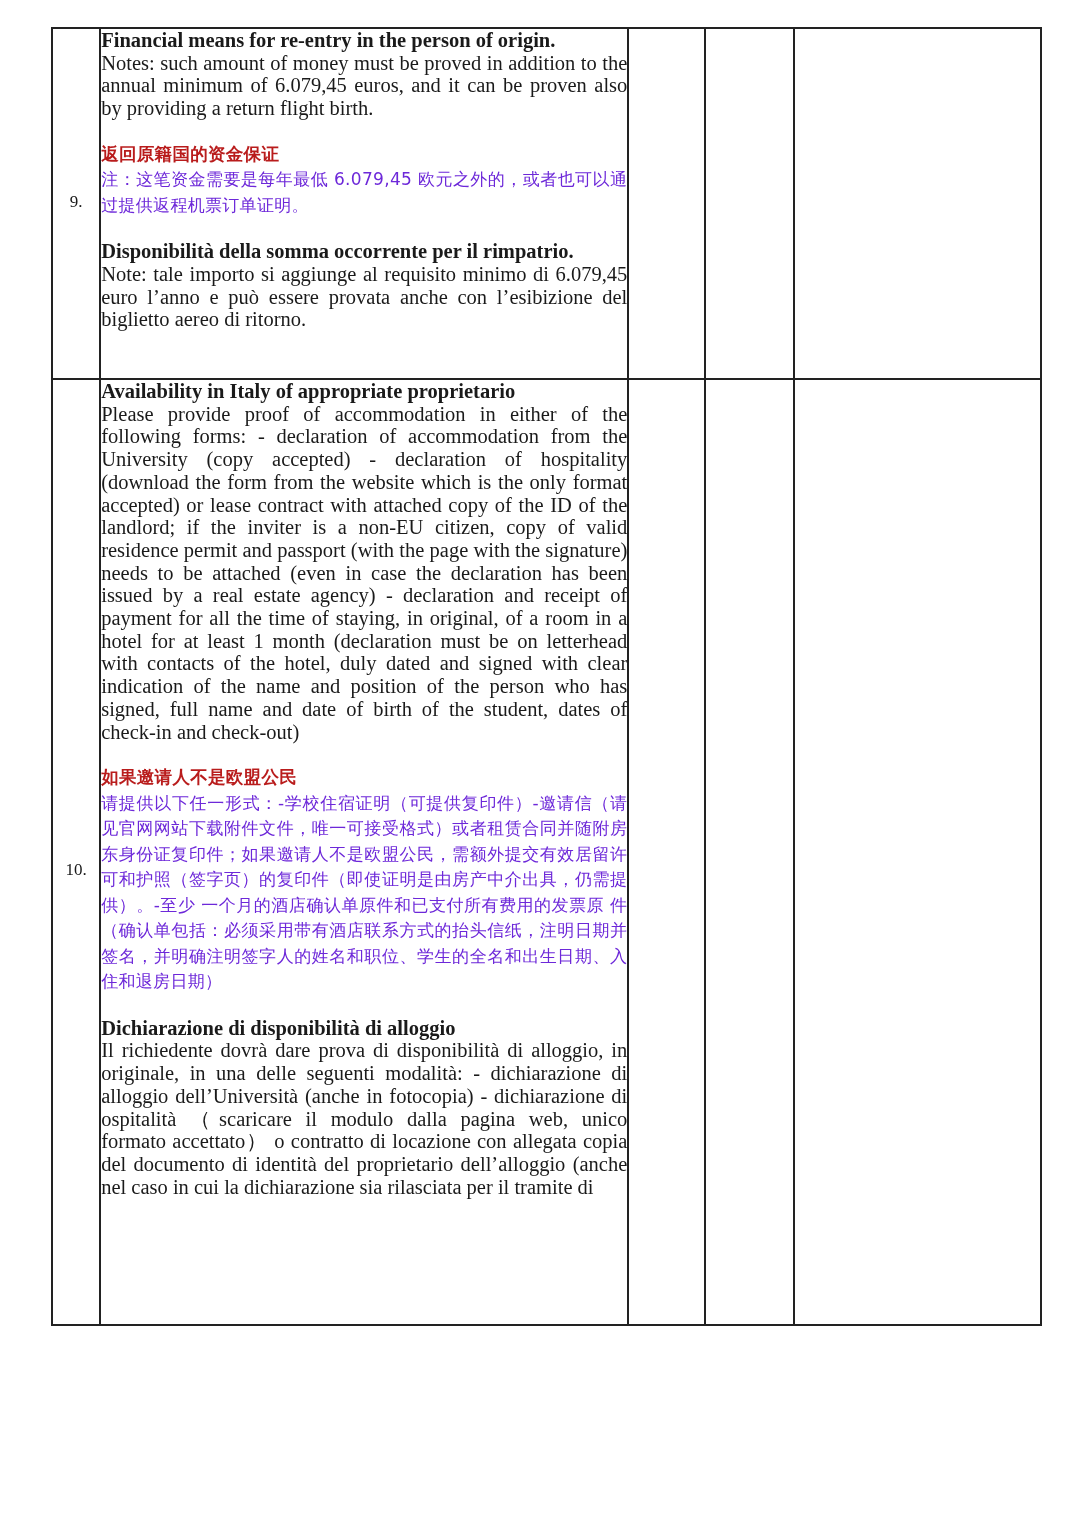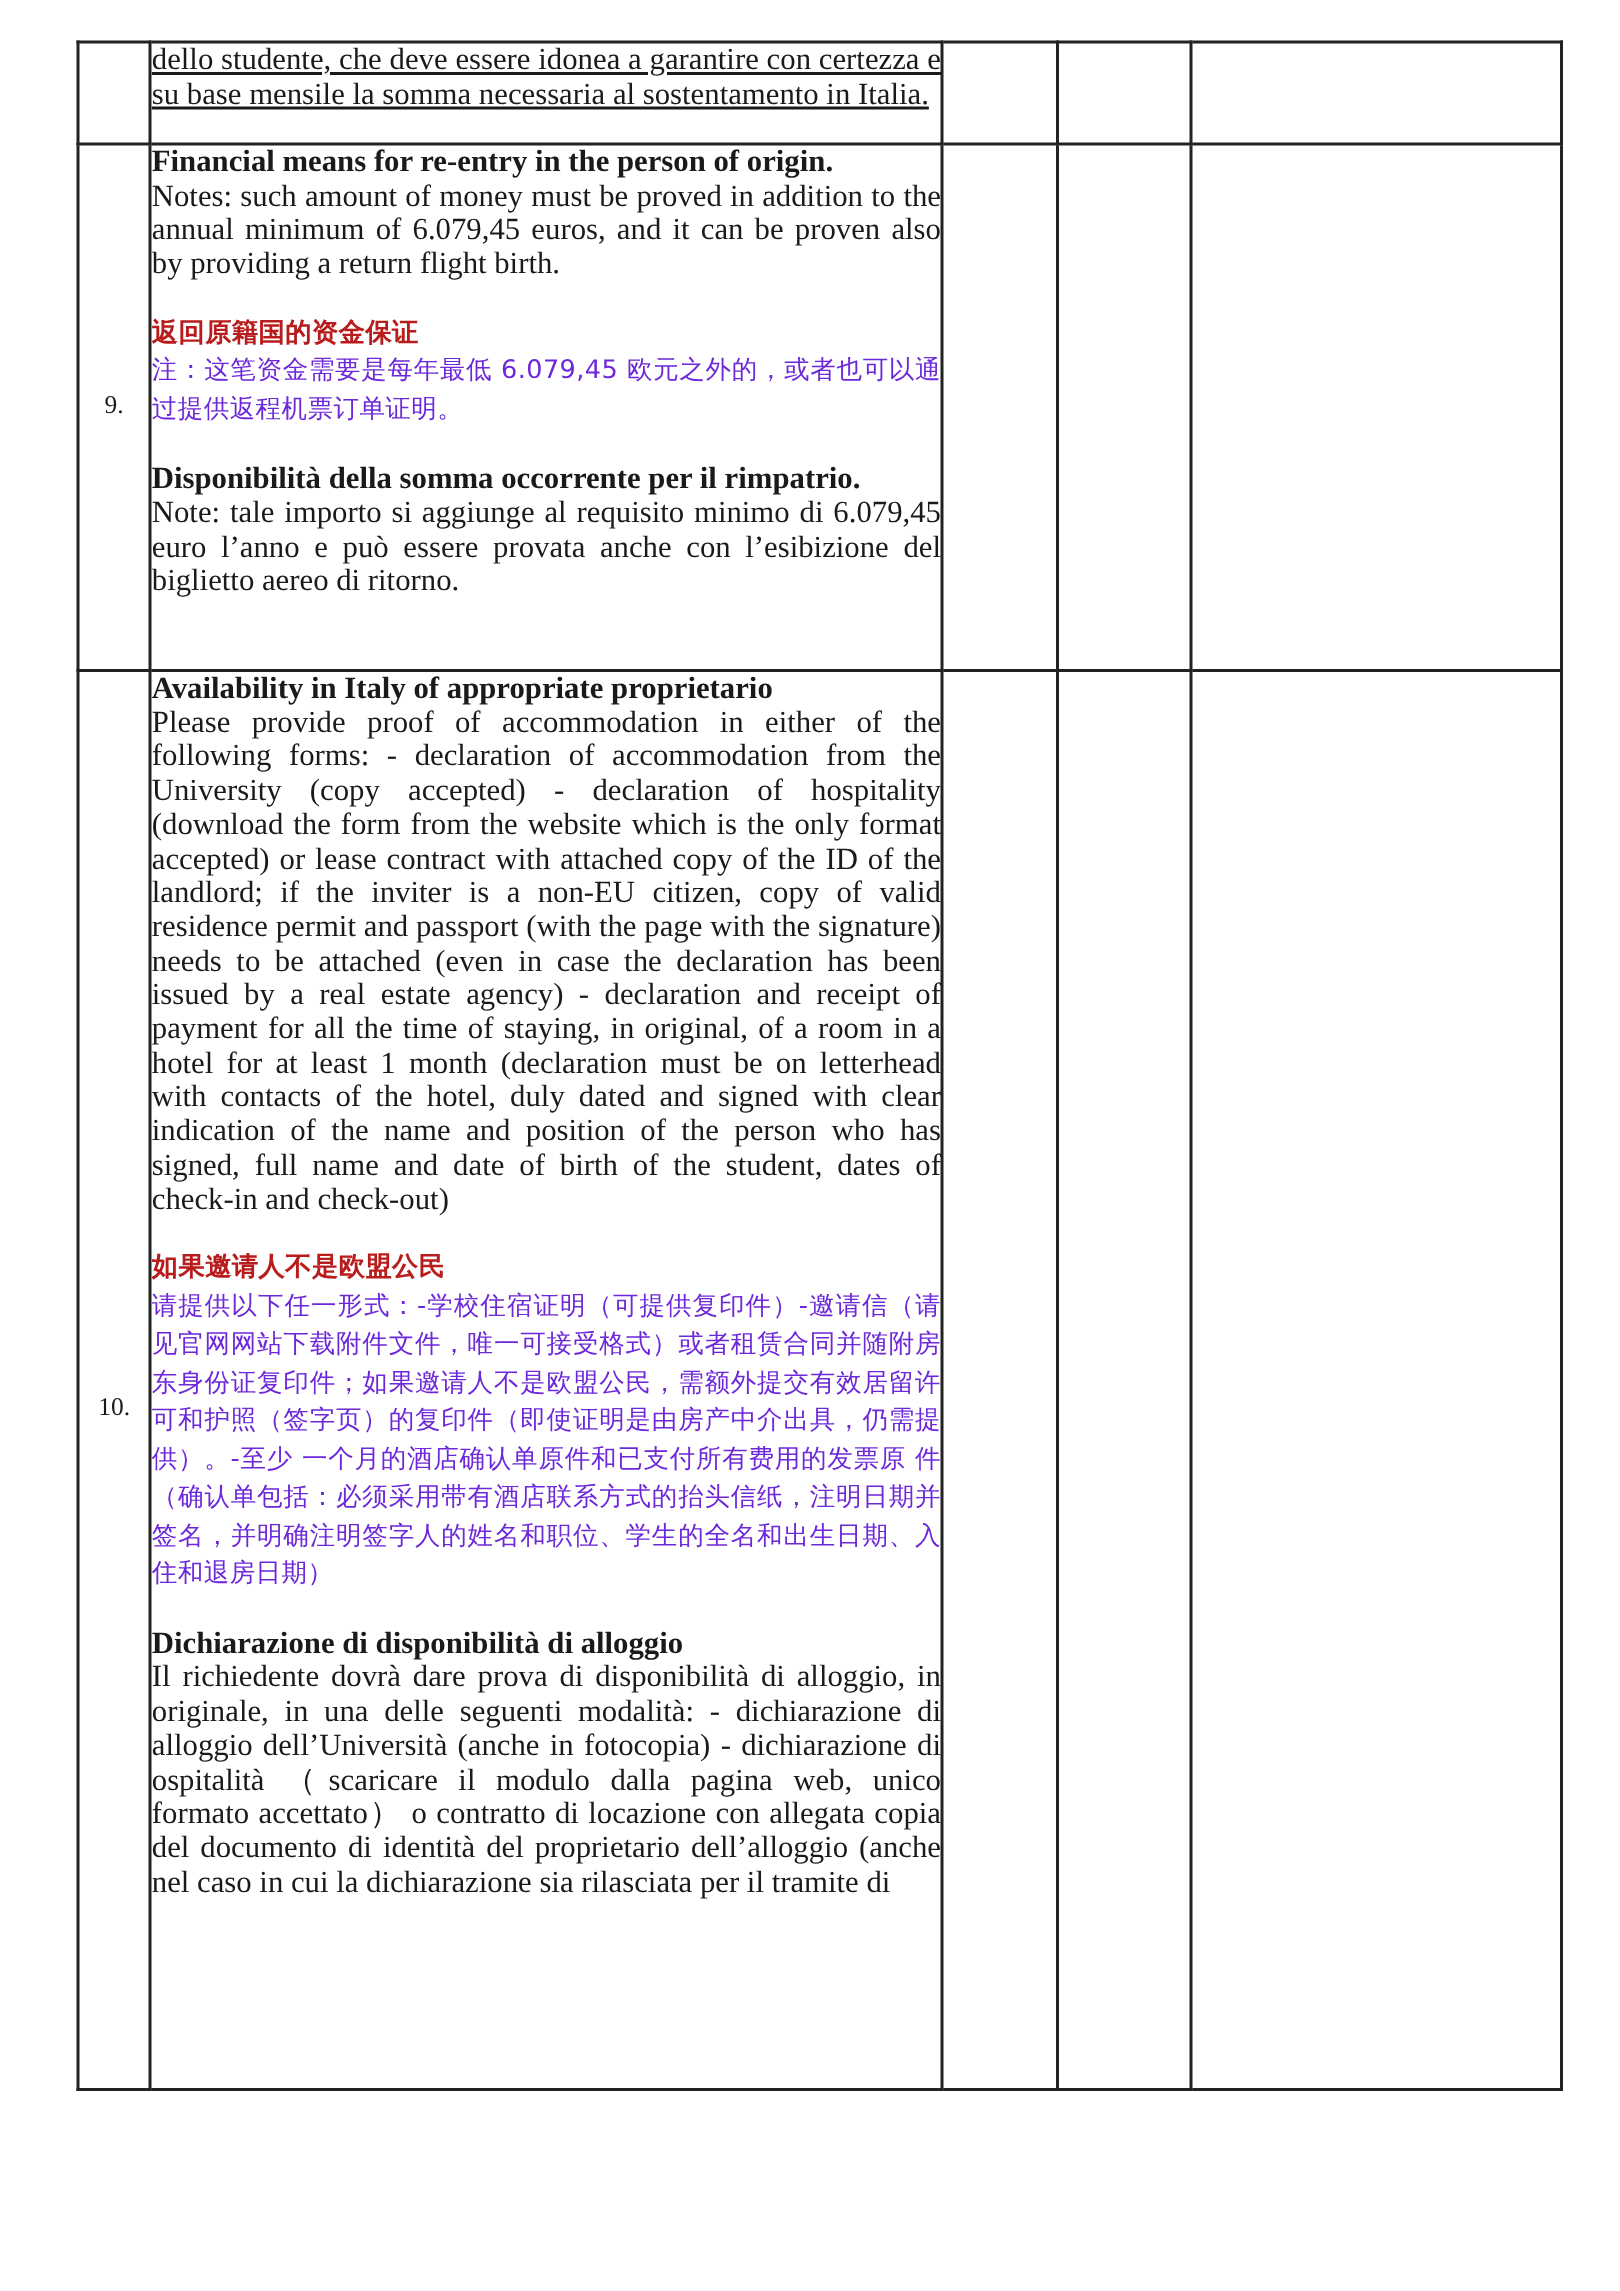--- a/index.html
+++ b/index.html
@@ -28,29 +28,20 @@
 <table class="tbl">
   <colgroup>
     <col class="c-num">
       <col class="c-desc">
       <col class="c-a">
       <col class="c-b">
       <col class="c-c">
   </colgroup>
 
   <tbody>
-      <tr style="height:68px;">
-    <td></td>
-    <td class="desc">
-      <p class="u">dello studente, che deve essere idonea a garantire con certezza e su base mensile la somma necessaria al sostentamento in Italia.</p>
-    </td>
-    <td></td>
-    <td></td>
-    <td></td>
-  </tr>
 
   <tr style="height:351px;">
     <td class="numcell">
       <span class="numlabel" style="top:163px;">9.</span>
     </td>
     <td class="desc">
       <p class="b">Financial means for re-entry in the person of origin.</p>
       <p>Notes: such amount of money must be proved in addition to the annual minimum of 6.079,45 euros, and it can be proven also by providing a return flight birth.</p>
       <div class="gap"></div>
       <p class="zh b">返回原籍国的资金保证</p>

